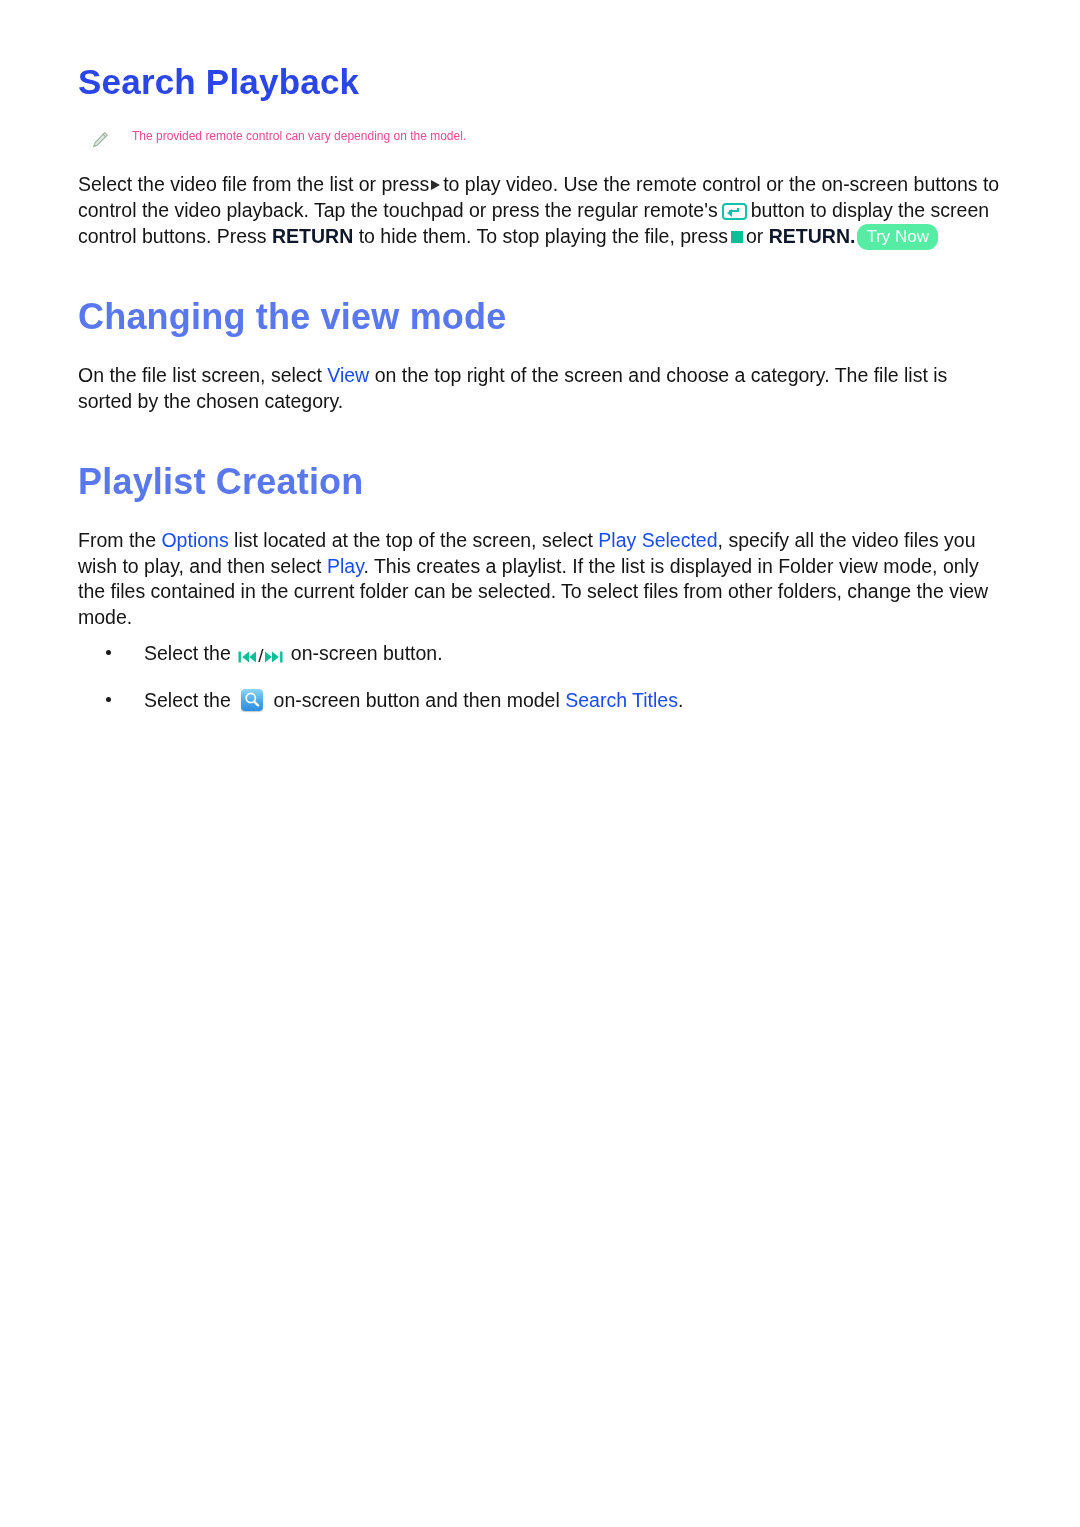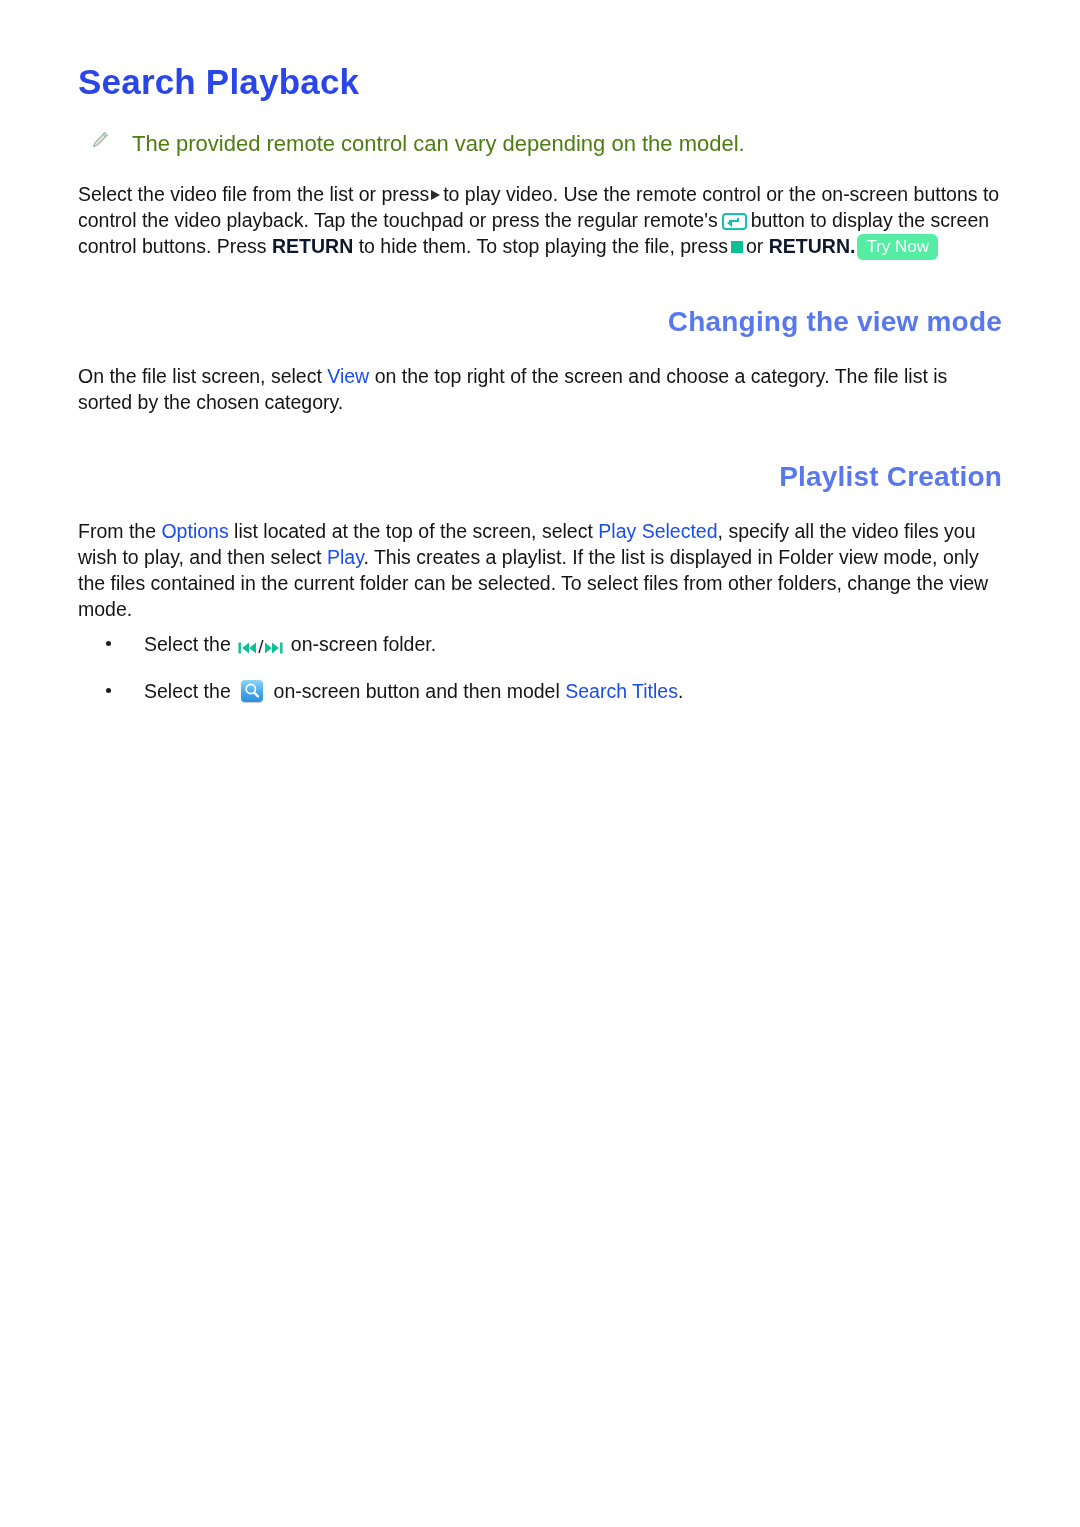--- a/index.html
+++ b/index.html
@@ -41,43 +41,42 @@
     padding-left: 12px;
   }
   .note-icon {
     flex: 0 0 auto;
     width: 20px;
     height: 20px;
     margin-right: 22px;
     margin-top: 2px;
   }
   .note-text {
-    font-size: 22px;
-    color: #4d7c0f;
+    font-size: 12px;
+    color: #ec4899;
     line-height: 1.45;
   }
 
   
   .para {
     font-size: 19.5px;
     line-height: 1.32;
     color: #141414;
     margin: 0 0 10px 0;
     text-align: left;
   }
 
   
   .section-head {
-    font-size: 28px;
+    font-size: 36px;
     font-weight: bold;
     color: #5a78ee;
     margin: 46px 0 26px 0;
     line-height: 1.15;
     letter-spacing: 0.2px;
-    text-align: right;
   }
 
   
   .kw-blue {
     color: #1a4df0;
     font-weight: normal;
   }
   .kw-teal {
     color: #0f172a;
     font-weight: bold;
@@ -85,21 +84,21 @@
 
   
   .trynow {
     display: inline-block;
     background: #55eda4;
     color: #ffffff;
     font-size: 17px;
     font-weight: normal;
     line-height: 1;
     padding: 4px 9px 5px 9px;
-    border-radius: 6px;
+    border-radius: 11px;
     vertical-align: 1px;
     margin-left: 2px;
     white-space: nowrap;
   }
 
   
   .i-inline {
     display: inline-block;
     vertical-align: -1px;
   }
@@ -235,21 +234,21 @@
     <li class="bullet-item">
       <span class="bullet-dot"></span>
       <span class="bullet-text"><span>Select the</span> <span class="prev-next"><span><svg width="19" height="14" viewBox="0 0 19 14" style="vertical-align:-2px">
                 <rect x="0.5" y="1.5" width="2.4" height="11" fill="#0bbf96"></rect>
                 <path d="M11 1.5 L11 12.5 L4.3 7 Z" fill="#0bbf96"></path>
                 <path d="M18 1.5 L18 12.5 L11.3 7 Z" fill="#0bbf96"></path>
               </svg></span><span class="pn-sep">/</span><span><svg width="19" height="14" viewBox="0 0 19 14" style="vertical-align:-2px">
                 <path d="M1 1.5 L1 12.5 L7.7 7 Z" fill="#0bbf96"></path>
                 <path d="M8 1.5 L8 12.5 L14.7 7 Z" fill="#0bbf96"></path>
                 <rect x="16.1" y="1.5" width="2.4" height="11" fill="#0bbf96"></rect>
-              </svg></span></span> <span>on-screen folder.</span></span>
+              </svg></span></span> <span>on-screen button.</span></span>
     </li>
     <li class="bullet-item">
       <span class="bullet-dot"></span>
       <span class="bullet-text"><span>Select the</span> <span class="search-btn"><svg width="22" height="22" viewBox="0 0 22 22" style="display:block">
               <circle cx="9.8" cy="9" r="4.6" fill="none" stroke="#ffffff" stroke-width="1.7"></circle>
               <line x1="13.2" y1="12.6" x2="17" y2="16.4" stroke="#ffffff" stroke-width="2.2" stroke-linecap="round"></line>
             </svg></span> <span>on-screen button and then model</span> <span class="kw-blue">Search Titles</span><span>.</span></span>
     </li>
   </ul>
 

